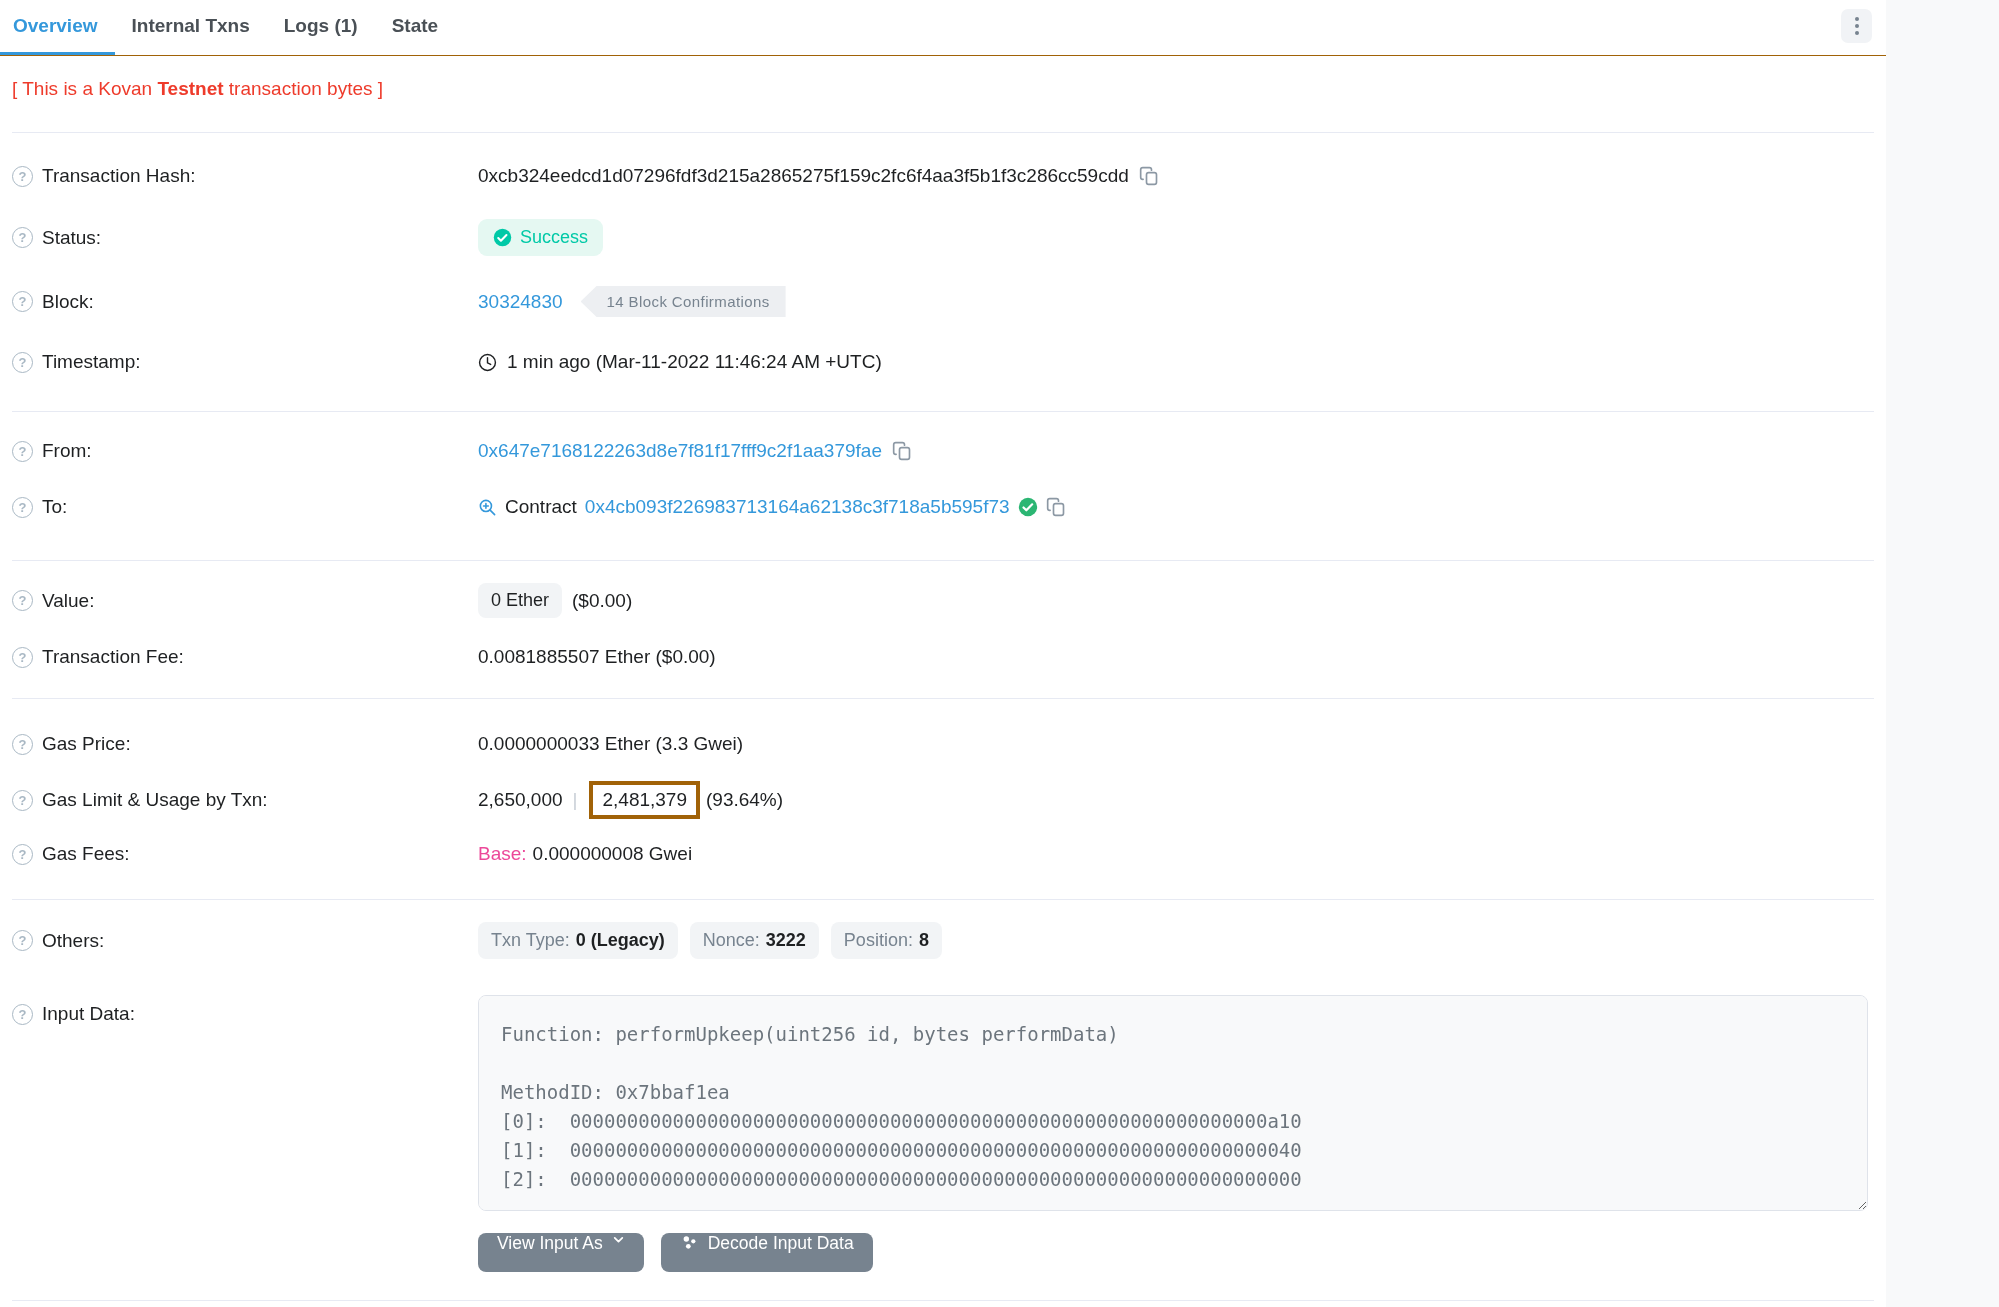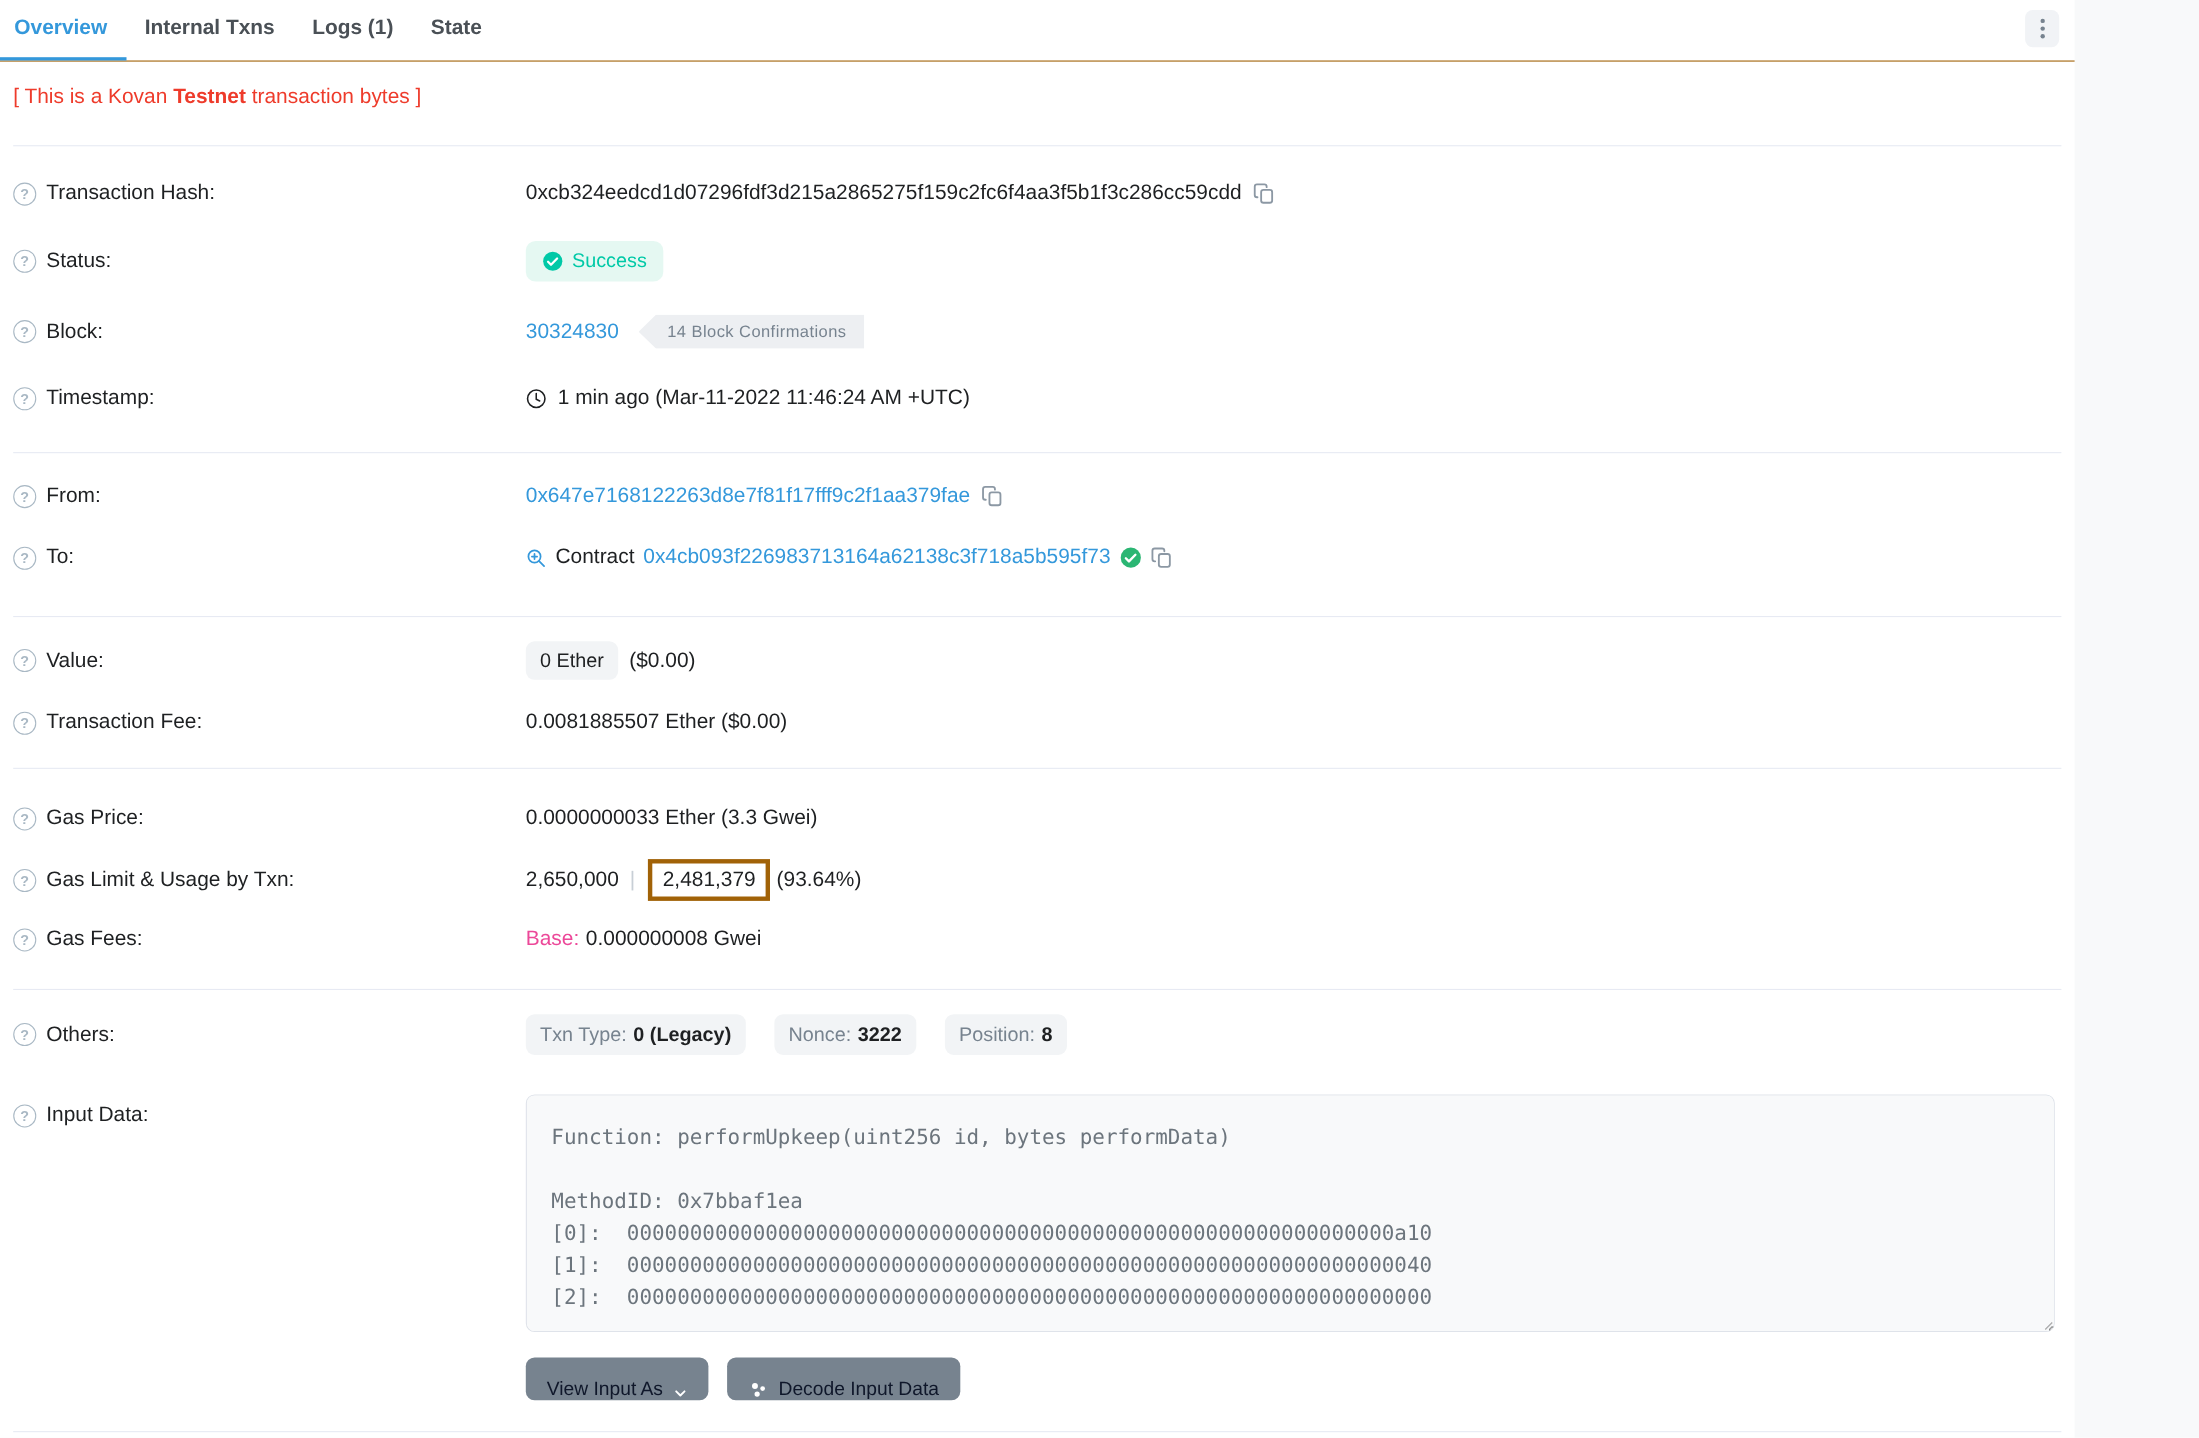--- a/index.html
+++ b/index.html
@@ -102,22 +102,22 @@
     width:1390px; height:216px;
     background:#f8f9fa;
     border:1px solid #dfe3ea; border-radius:8px;
     padding:24px 22px;
     font-family:"DejaVu Sans Mono","Liberation Mono",monospace;
     font-size:19px; line-height:29px; color:#6c757d;
     resize:both; white-space:pre; overflow:auto;
   }
   .btn-row { display:flex; gap:17px; margin-top:17px; }
   .btn {
-    display:inline-flex; align-items:flex-end; gap:9px;
-    background:#77838f; color:#0f172a;
+    display:inline-flex; align-items:flex-start; gap:9px;
+    background:#77838f; color:#ffffff;
     border:none; border-radius:8px;
     font-family:inherit; font-size:17.5px;
     padding:0 19px; height:39px; cursor:pointer;
   }
   svg { display:block; }
 </style>
 </head>
 <body>
 
 <div class="card">
@@ -317,21 +317,21 @@
   </div>
 
   <hr class="divider">
 
   <div class="section" style="padding:22px 0 0 0;">
     <div class="row">
       <div class="row-label">
         <span class="help-icon">?</span>
         <span>Others:</span>
       </div>
-      <div class="row-value" style="gap:14px;">
+      <div class="row-value" style="gap:0;">
         <span class="kv-badge">
           <span class="k">Txn Type:</span>
           <span class="v">0 (Legacy)</span>
         </span>
         <span class="kv-badge">
           <span class="k">Nonce:</span>
           <span class="v">3222</span>
         </span>
         <span class="kv-badge">
           <span class="k">Position:</span>

